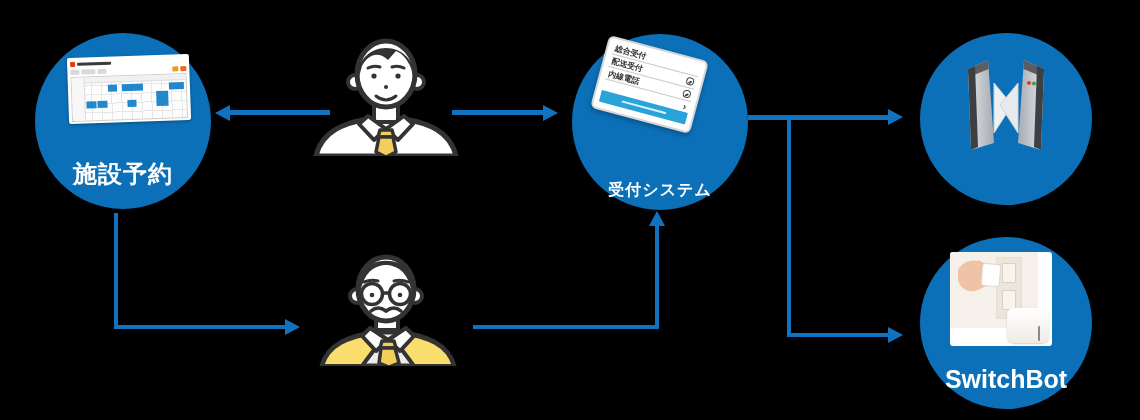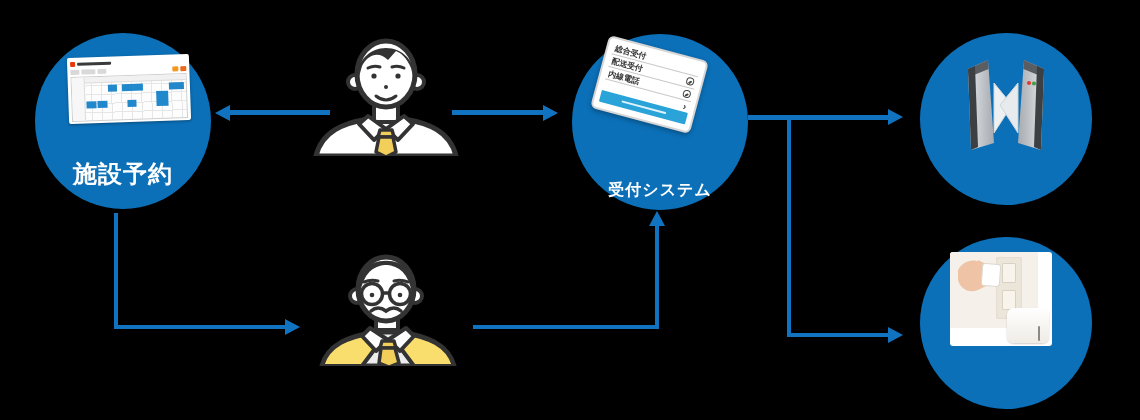--- a/index.html
+++ b/index.html
@@ -174,20 +174,21 @@
       <div class="sb-plate"></div>
       <div class="sb-rocker" style="top:11px;"></div>
       <div class="sb-rocker" style="top:38px;"></div>
       <svg width="56" height="46" viewBox="0 0 56 46" style="position:absolute;left:2px;top:4px;">
         <path d="M6,14 C10,6 20,2 28,6 L34,10 L34,30 L26,34 C16,38 8,32 6,24 Z" fill="#eec3a6"></path>
         <path d="M26,4 L34,8 L33,14 L25,10 Z" fill="#eec3a6"></path>
         <rect x="30" y="8" width="18" height="22" rx="3" fill="#ffffff" stroke="#ddd8cf" stroke-width="1" transform="rotate(4 39 19)"></rect>
       </svg>
       <div class="sb-bot"></div>
     </div>
+    <div class="node-label">SwitchBot</div>
   </div>
 
   <svg class="person" style="left:308px;top:26px;" width="164" height="130" viewBox="0 0 164 130">
     <path d="M8,130 C14,105 36,97 60,93 L96,93 C120,97 142,105 148,130 Z" fill="#ffffff" stroke="#333333" stroke-width="5" stroke-linejoin="round"></path>
     <rect x="66" y="72" width="24" height="24" fill="#ffffff" stroke="#333333" stroke-width="4"></rect>
     <polygon points="60,90 78,103 66,114 51,98" fill="#ffffff" stroke="#333333" stroke-width="4" stroke-linejoin="round"></polygon>
     <polygon points="96,90 78,103 90,114 105,98" fill="#ffffff" stroke="#333333" stroke-width="4" stroke-linejoin="round"></polygon>
     <polygon points="72,104 84,104 86,111 70,111" fill="#f2cf5b" stroke="#333333" stroke-width="3.5" stroke-linejoin="round"></polygon>
     <polygon points="71,111 85,111 88,126 78,131 68,126" fill="#f2cf5b" stroke="#333333" stroke-width="3.5" stroke-linejoin="round"></polygon>
     <circle cx="47" cy="56" r="7" fill="#ffffff" stroke="#333333" stroke-width="4"></circle>

